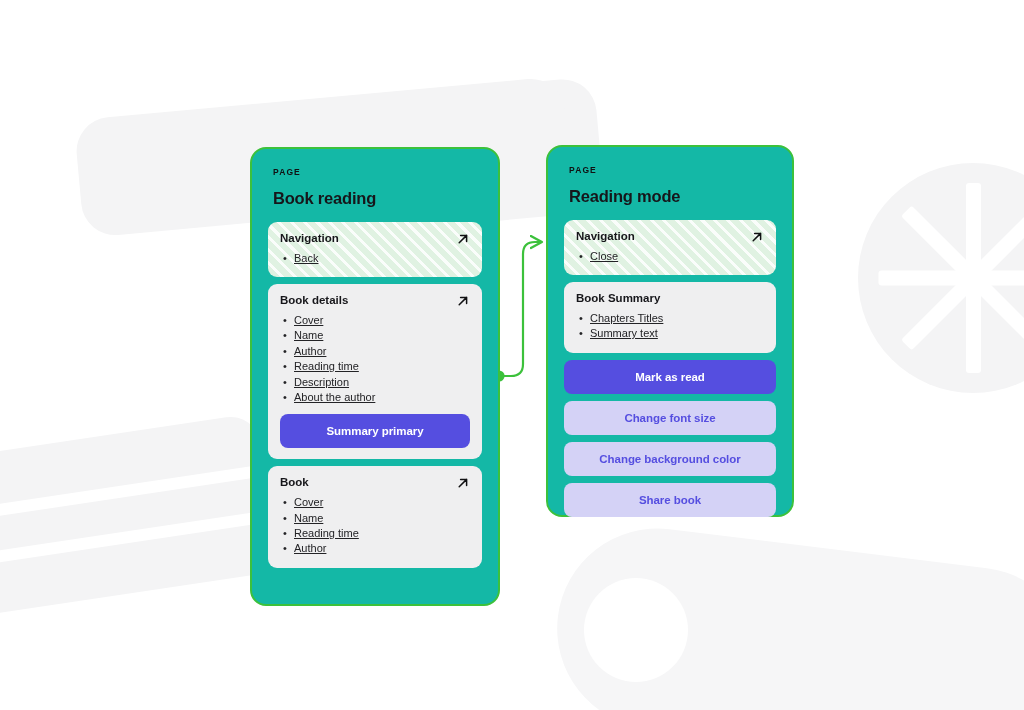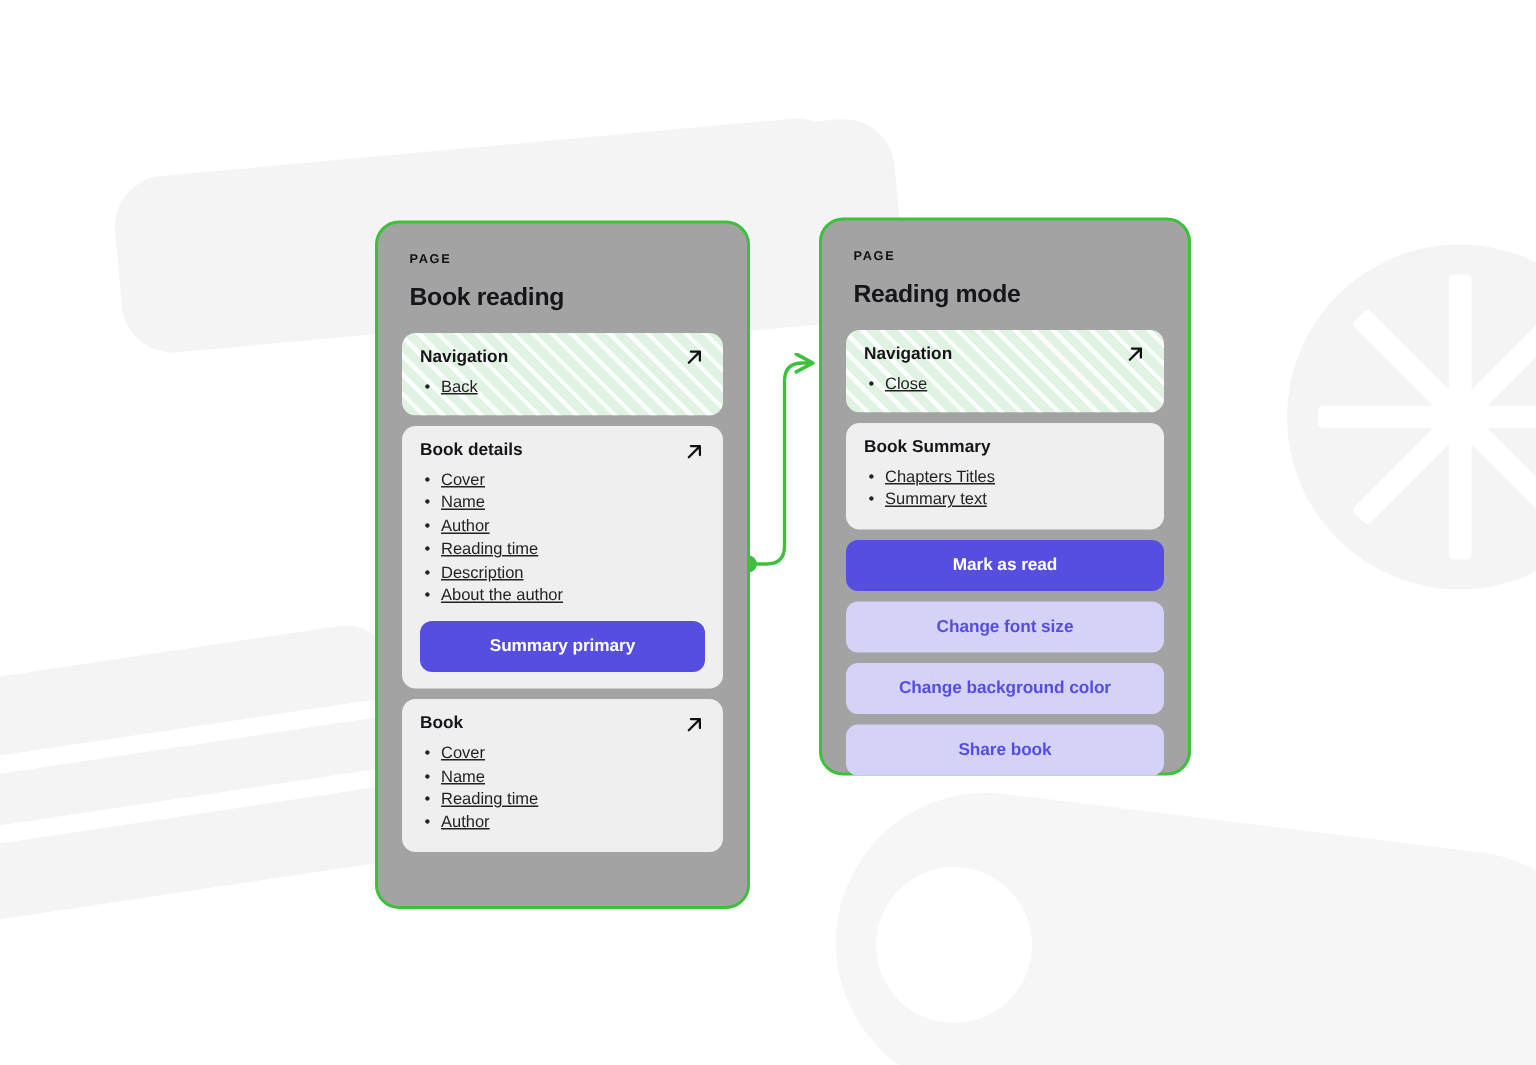--- a/index.html
+++ b/index.html
@@ -92,21 +92,21 @@
     border-radius: 50%;
     background: #ffffff;
   }
 
   
   .connector { position: absolute; left: 0; top: 0; width: 1024px; height: 710px; }
 
   
   .card {
     position: absolute;
-    background: #a3a3a3;
+    background: #14b8a6;
     border: 2px solid #3cc13b;
     border-radius: 16px;
     padding: 18px 16px 16px 16px;
   }
   #card-book-detail  { left: 250px; top: 147px; width: 250px; height: 459px; }
   #card-reading-mode { left: 546px; top: 145px; width: 248px; height: 372px; }
 
   .page-kicker {
     font-size: 8.5px;
     font-weight: 700;
@@ -137,21 +137,21 @@
       45deg,
       rgba(255,255,255,0.85) 0px,
       rgba(255,255,255,0.85) 3px,
       rgba(255,255,255,0)   3px,
       rgba(255,255,255,0)   9px
     );
   }
 
   .block-head {
     display: flex;
-    align-items: center;
+    align-items: flex-end;
     justify-content: space-between;
   }
   .block-title {
     font-size: 11.5px;
     font-weight: 700;
     color: #16161a;
     line-height: 1.2;
   }
   .ext-icon {
     width: 14px; height: 14px;

